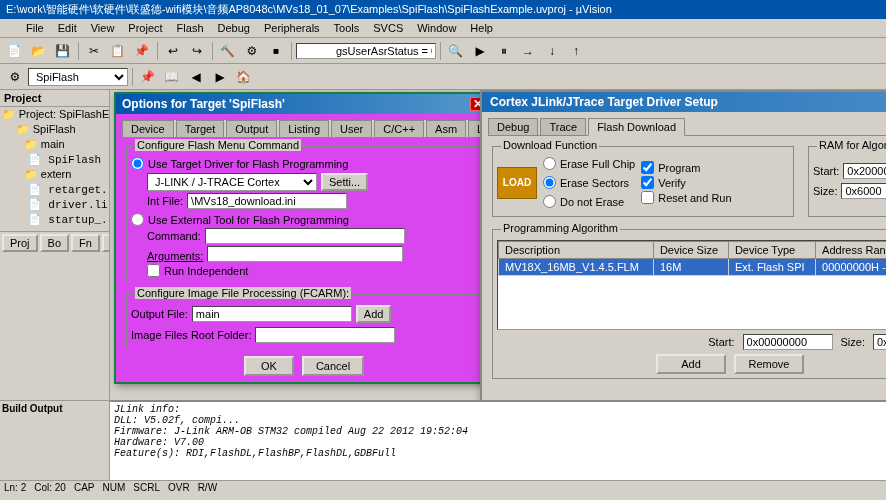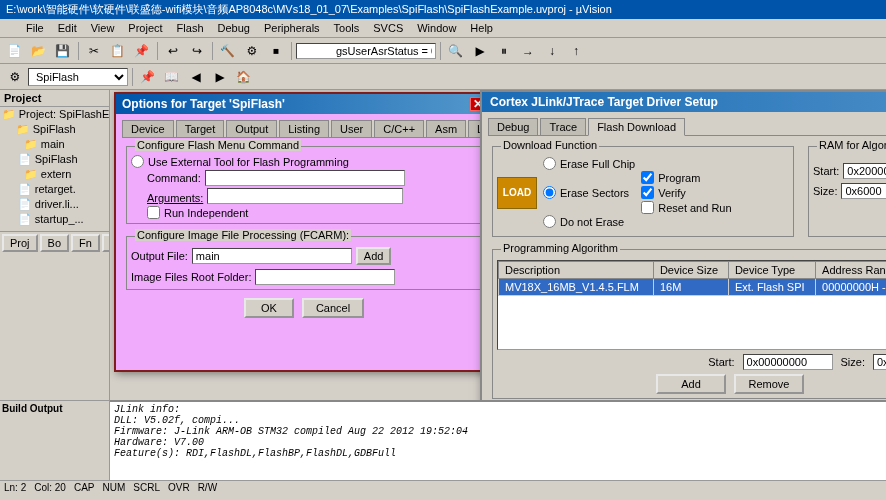--- a/index.html
+++ b/index.html
@@ -98,33 +98,33 @@
       border-bottom: 1px solid #999;
     }
     .tree-item {
       padding: 1px 4px 1px 8px;
       font-size: 11px;
       cursor: pointer;
       white-space: nowrap;
     }
     .tree-indent { padding-left: 16px; }
     .tree-indent2 { padding-left: 24px; }
-    .tree-indent3 { padding-left: 18px; }
+    .tree-indent3 { padding-left: 28px; font-family: Liberation Mono, monospace; }
 
     
     .content-area {
       flex: 1;
       position: relative;
       background: #d4d0c8;
       overflow: hidden;
     }
     .dialog {
       position: absolute;
-      background: #f0abfc;
-      border: 2px solid #7f1d1d;
+      background: #d946ef;
+      border: 2px solid #15803d;
       box-shadow: 2px 2px 8px rgba(0,0,0,0.4);
     }
     .dialog-title {
       background: linear-gradient(to right, #0055aa, #5599cc);
       color: white;
       padding: 3px 6px;
       font-size: 12px;
       font-weight: bold;
       display: flex;
       justify-content: space-between;
@@ -417,20 +417,36 @@
           <div class="tab">User</div>
           <div class="tab">C/C++</div>
           <div class="tab">Asm</div>
           <div class="tab">Linker</div>
           <div class="tab">Debug</div>
           <div class="tab active">Utilities</div>
         </div>
 
         <div class="section-box" style="margin-top:8px;">
           <span class="section-legend">Configure Flash Menu Command</span>
+          <div style="margin-top:6px;">
+            <div class="radio-item">
+              <input type="radio" name="flash-prog" checked="" style="">
+              <label>Use Target Driver for Flash Programming</label>
+            </div>
+            <div style="display:flex; align-items:center; gap:4px; margin:3px 0 2px 16px;">
+              <select class="select-box" style="width:170px;">
+                <option>J-LINK / J-TRACE Cortex</option>
+              </select>
+              <button class="btn-sm">Setti...</button>
+            </div>
+            <div style="display:flex; align-items:center; gap:4px; margin:2px 0 2px 16px;">
+              <label>Int File:</label>
+              <input type="text" class="text-input" style="width: 160px;" value="\MVs18_download.ini">
+            </div>
+          </div>
           <div style="margin-top:4px;">
             <div class="radio-item">
               <input type="radio" name="flash-prog" style="">
               <label>Use External Tool for Flash Programming</label>
             </div>
             <div style="display:flex; align-items:center; gap:4px; margin:2px 0 2px 16px;">
               <label>Command:</label>
               <input type="text" class="text-input" style="width: 200px;">
             </div>
             <div style="display:flex; align-items:flex-end; gap:4px; margin:2px 0 2px 16px;text-decoration:underline;">
@@ -479,21 +495,21 @@
         </div>
 
         <div style="display:flex; gap:6px; margin-top:6px;">
 
           <div class="section-box" style="flex:1; padding-top:10px;">
             <span class="section-legend">Download Function</span>
             <div style="display:flex; align-items:center; gap:6px; margin-bottom:4px;">
               <div class="load-icon">
                 <span>LOAD</span>
               </div>
-              <div style="display:flex; flex-direction:column; gap:16px;">
+              <div style="display:flex; flex-direction:column; gap:6px;">
                 <div class="radio-item">
                   <input type="radio" name="erase" style="">
                   <label>Erase Full Chip</label>
                 </div>
                 <div class="radio-item">
                   <input type="radio" name="erase" checked="" style="">
                   <label>Erase Sectors</label>
                 </div>
                 <div class="radio-item">
                   <input type="radio" name="erase" style="">

